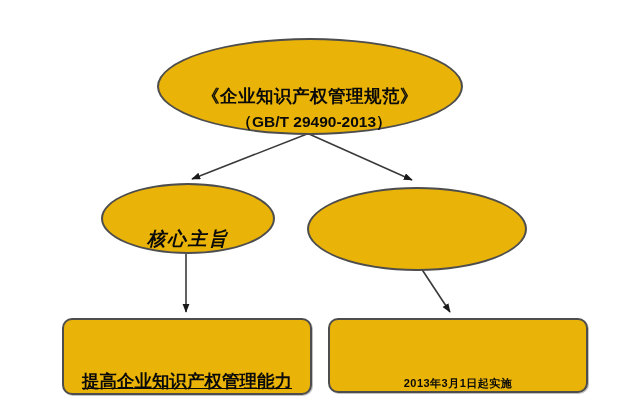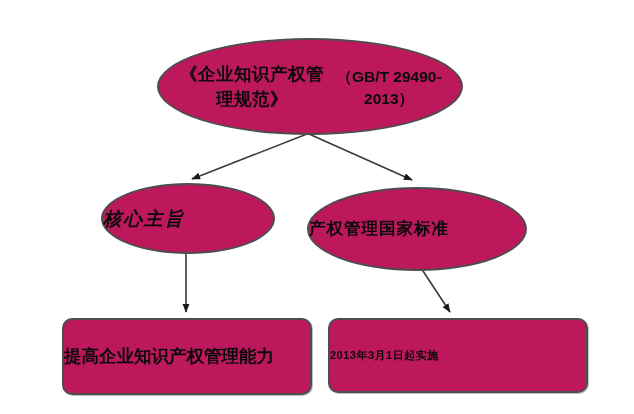--- a/index.html
+++ b/index.html
@@ -11,25 +11,26 @@
   .stage {
     position: relative;
     width: 634px;
     height: 414px;
     background: #ffffff;
     overflow: hidden;
   }
   .node {
     position: absolute;
     box-sizing: border-box;
-    background: #be185d;
+    background: #eab308;
     border: 2px solid #4d4d4d;
     display: flex;
+    flex-direction: column;
     align-items: center;
-    justify-content: space-between;
+    justify-content: flex-end;
     text-align: center;
     color: #0a0a0a;
     font-weight: 700;
     line-height: 1.4;
   }
   .ellipse { border-radius: 50%; }
   .rect    { border-radius: 10px; box-shadow: 1px 1px 0 rgba(77,77,77,0.35); }
 
   #node-root {
     left: 157px; top: 38px; width: 306px; height: 97px;
@@ -42,20 +43,21 @@
     left: 101px; top: 183px; width: 174px; height: 71px;
     font-size: 18.5px; letter-spacing: 2px; font-style: italic;
   }
   #node-standard {
     left: 307px; top: 187px; width: 220px; height: 84px;
     font-size: 16.5px; line-height: 1.55; letter-spacing: 1px;
   }
   #node-improve {
     left: 62px; top: 318px; width: 250px; height: 77px;
     font-size: 17.5px;
+    text-decoration: underline;
   }
   #node-implement {
     left: 328px; top: 318px; width: 260px; height: 75px;
     font-size: 11px; letter-spacing: 0.5px;
   }
 
   svg.connectors {
     position: absolute;
     left: 0; top: 0;
     width: 634px; height: 414px;
@@ -86,21 +88,20 @@
   <div id="node-root" class="node ellipse">
     <div class="title">《企业知识产权管理规范》</div>
     <div class="subtitle">（GB/T 29490-2013）</div>
   </div>
 
   <div id="node-core" class="node ellipse">
     <div>核心主旨</div>
   </div>
 
   <div id="node-standard" class="node ellipse">
-    <div>产权管理国家标准</div>
   </div>
 
   <div id="node-improve" class="node rect">
     <div>提高企业知识产权管理能力</div>
   </div>
 
   <div id="node-implement" class="node rect">
     <div>2013年3月1日起实施</div>
   </div>
 

